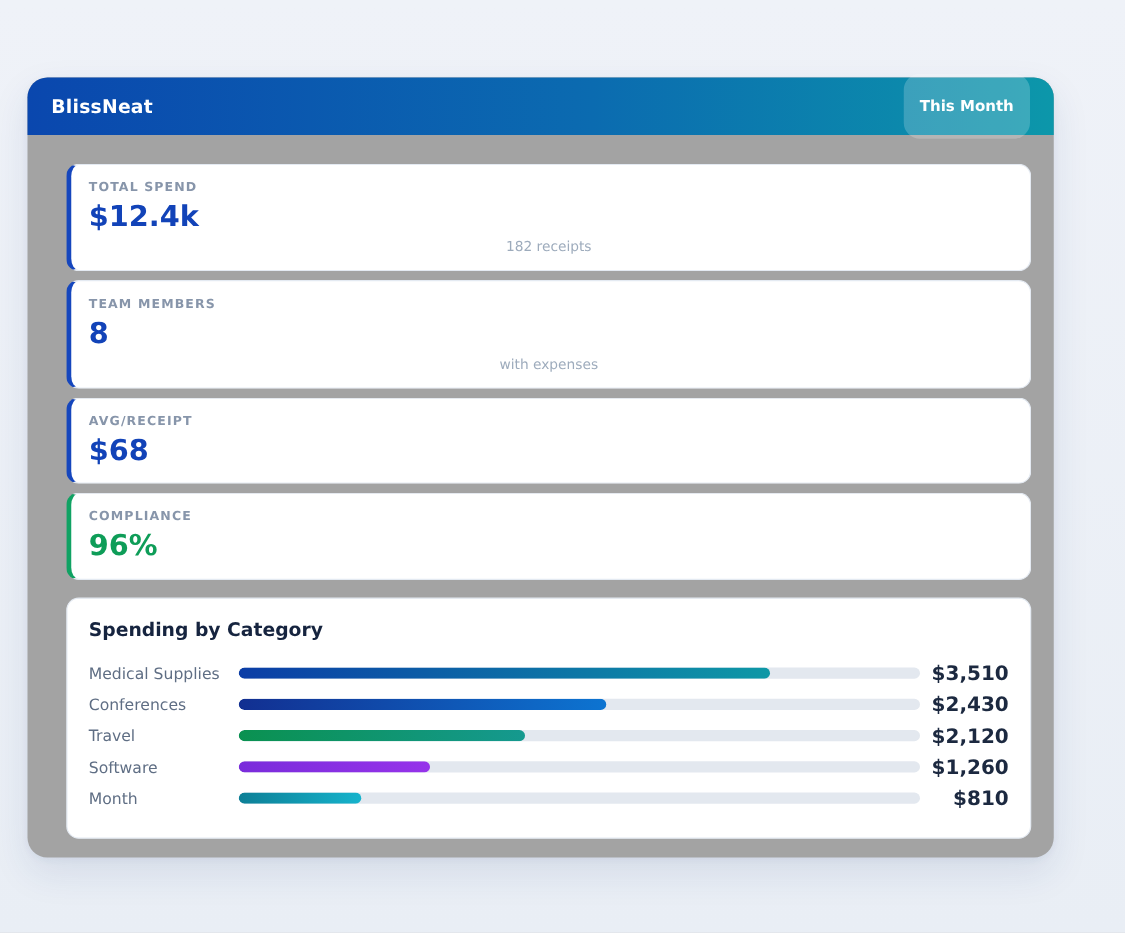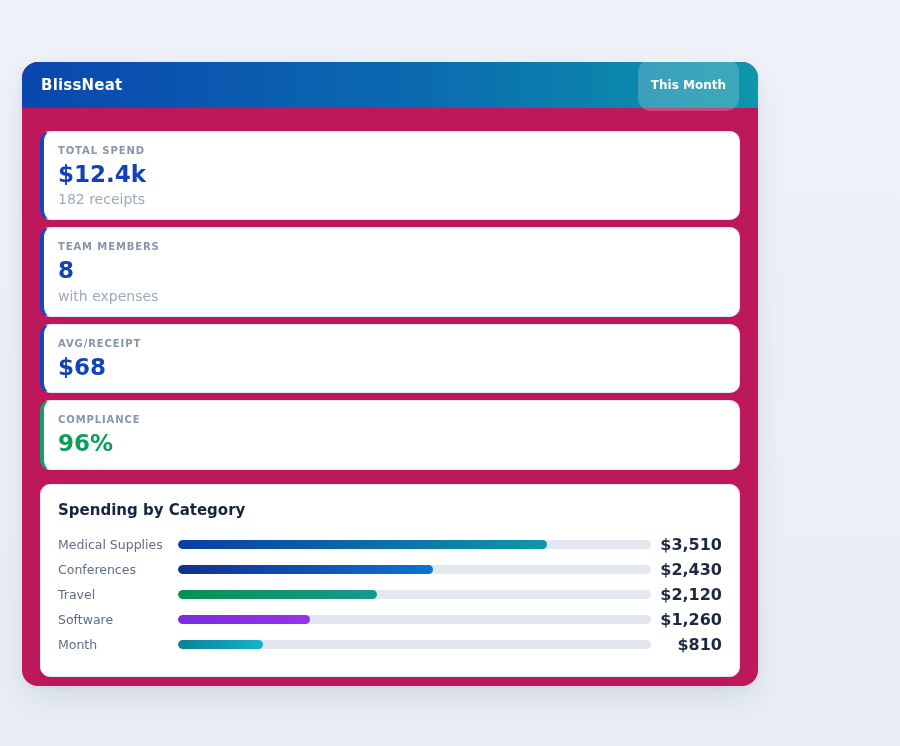--- a/index.html
+++ b/index.html
@@ -5,22 +5,22 @@
   * { margin: 0; padding: 0; box-sizing: border-box; }
   html, body {
     width: 900px; height: 746px;
     font-family: "DejaVu Sans", "Liberation Sans", sans-serif;
     background: linear-gradient(180deg, #eff2f8 0%, #e9eef5 100%);
     overflow: hidden;
   }
   .app-shell {
     position: absolute;
     left: 22px; top: 62px;
-    width: 736px; height: 624px;
-    background: #be185d;
+    width: 821px; height: 624px;
+    background: #a3a3a3;
     border-radius: 16px;
     box-shadow: 0 12px 30px rgba(30, 60, 120, 0.10), 0 2px 6px rgba(30,60,120,0.05);
   }
   .app-header {
     height: 46px;
     display: flex;
     align-items: center;
     justify-content: space-between;
     padding: 0 19px;
     border-radius: 16px 16px 0 0;
@@ -36,20 +36,21 @@
     color: #ffffff;
     font-size: 12px;
     font-weight: bold;
     background: rgba(255,255,255,0.20);
     padding: 19px 13px;
     border-radius: 13px;
     cursor: default;
   }
   .content {
     padding: 23px 18px 24px 18px;
+    margin-left: 13px;
   }
   .stat-card {
     background: #ffffff;
     border: 1px solid #e4eaf2;
     border-left-width: 4px;
     border-left-style: solid;
     border-radius: 10px;
     padding: 13px 17px 12px 14px;
     margin-bottom: 7px;
   }
@@ -60,23 +61,24 @@
     color: #8795aa;
     text-transform: uppercase;
     margin-bottom: 5px;
   }
   .stat-value {
     font-size: 23px;
     font-weight: bold;
     line-height: 1.15;
   }
   .stat-sub {
-    font-size: 14px;
+    font-size: 11px;
     color: #9dabbc;
     margin-top: 4px;
+    text-align: center;
   }
   .stat-sub:empty { display: none; }
   .chart-card {
     background: #ffffff;
     border: 1px solid #e4eaf2;
     border-radius: 10px;
     margin-top: 14px;
     padding: 16px 17px 19px 17px;
   }
   .chart-title {

